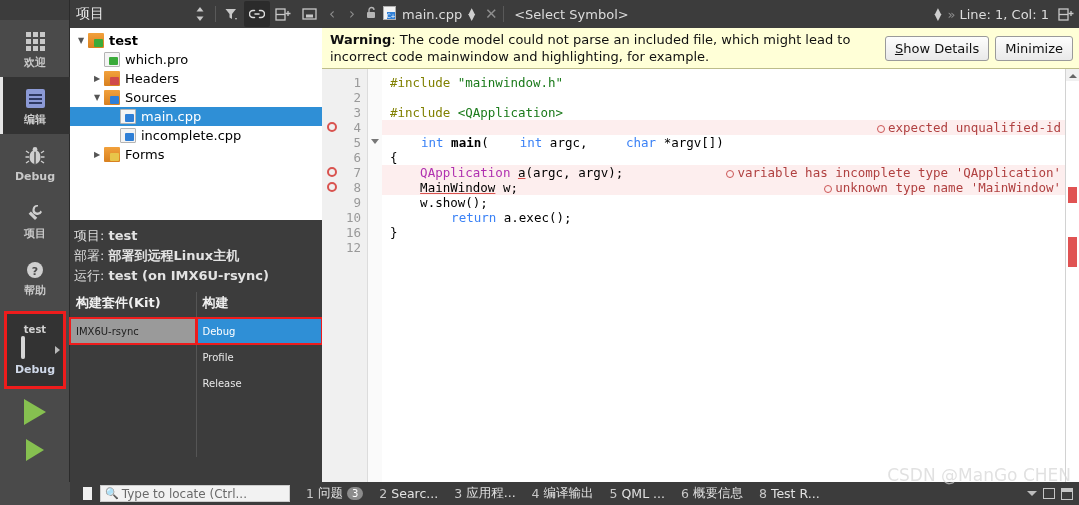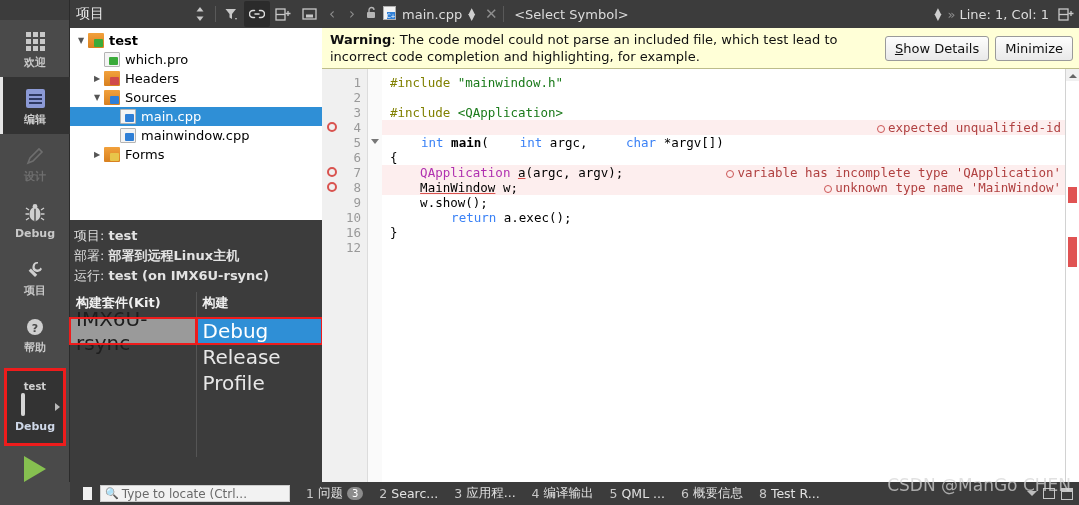--- a/index.html
+++ b/index.html
@@ -91,21 +91,21 @@
   
   #summary { padding: 6px 0 2px 4px; }
   .sline { font-size: 13px; color: #e3e3e3; line-height: 20px; white-space: nowrap; }
   .sline b { font-weight: bold; }
   .sline .k { color: #dedede; }
 
   #kitcols { display: flex; height: 165px; margin-top: 4px; }
   .kcol { flex: 1; border-right: 1px solid #555; }
   .kcol:last-child { border-right: none; }
   .kcol .hdr { font-size: 13px; font-weight: bold; color: #f0f0f0; padding: 2px 0 6px 6px; }
-  .kitem { height: 26px; display: flex; align-items: center; padding-left: 6px; font-size: 20px; color: #e8e8e8; cursor: pointer; position: relative; }
+  .kitem { height: 26px; display: flex; align-items: center; padding-left: 6px; font-size: 10px; color: #e8e8e8; cursor: pointer; position: relative; }
   .kitem.graysel { background: #9a9a9a; color: #1e1e1e; }
   .kitem.bluesel { background: #2f8fd6; color: #fff; }
   .kitem.redbox { outline: 2px solid #ee1c1c; outline-offset: -1px; }
 
   
   #editor { position: absolute; left: 322px; top: 0; right: 0; height: 482px; background: #fff; }
   #edtoolbar { height: 28px; background: #3c3c3c; display: flex; align-items: center; color: #dcdcdc; font-size: 13px; }
   .navarrow { width: 20px; text-align: center; color: #8e8e8e; cursor: pointer; font-size: 15px; }
   #edtoolbar .fname { margin-left: 4px; }
   .spinner { display: inline-flex; flex-direction: column; line-height: 6px; font-size: 9px; color: #cfcfcf; padding: 0 6px; cursor: pointer; }
@@ -163,21 +163,21 @@
   }
   #locator .mag { margin-right: 3px; color: #6a6a6a; font-size: 11px; }
   .outtab { display: flex; align-items: center; gap: 4px; margin-left: 16px; color: #e2e2e2; font-size: 12.5px; cursor: pointer; white-space: nowrap; }
   .outtab .num { color: #c8c8c8; }
   .outtab .badge { background: #8c8c8c; color: #fff; border-radius: 7px; font-size: 10px; padding: 0 5px; line-height: 13px; }
   #bottombar .right { margin-left: auto; display: flex; align-items: center; gap: 6px; padding-right: 6px; }
   .caret-dn { width: 0; height: 0; border-left: 5px solid transparent; border-right: 5px solid transparent; border-top: 5px solid #bdbdbd; cursor: pointer; }
   .minicon { width: 12px; height: 11px; border: 1px solid #c5c5c5; cursor: pointer; }
   .minicon2 { width: 12px; height: 12px; border: 1px solid #c5c5c5; background: linear-gradient(#c5c5c5 0 3px, transparent 3px); cursor: pointer; }
   #watermark {
-    position: absolute; right: 8px; bottom: 10px; color: #d6d6d6; font-size: 17px;
+    position: absolute; right: 8px; bottom: 20px; color: #d6d6d6; font-size: 17px;
     opacity: 0.72; pointer-events: none; white-space: nowrap;
   }
 </style>
 </head>
 <body>
 
 <div id="app">
 
   <div id="modebar">
     <div class="topstrip"></div>
@@ -203,28 +203,20 @@
       <span class="glyph">
         <span class="edit-icon">
             <i></i>
             <i></i>
             <i></i>
           </span>
       </span>
       <span class="lbl">编辑</span>
     </div>
 
-    <div class="mode disabled">
-      <span class="glyph">
-        <svg width="22" height="22" viewBox="0 0 22 22">
-            <path d="M4 18 L6 13 L15 4 L18 7 L9 16 Z" fill="none" stroke="#6e6e6e" stroke-width="1.6"></path>
-          </svg>
-      </span>
-      <span class="lbl">设计</span>
-    </div>
 
     <div class="mode">
       <span class="glyph">
         <svg width="22" height="22" viewBox="0 0 22 22">
           <ellipse cx="11" cy="12" rx="5.5" ry="7" fill="#cfcfcf"></ellipse>
           <rect x="10.2" y="4" width="1.6" height="16" fill="#5d5d5d"></rect>
           <path d="M5 8 L2 6 M5 12 L1.5 12 M5 16 L2 18 M17 8 L20 6 M17 12 L20.5 12 M17 16 L20 18" stroke="#cfcfcf" stroke-width="1.4"></path>
           <circle cx="11" cy="4.5" r="2.4" fill="#cfcfcf"></circle>
         </svg>
       </span>
@@ -330,21 +322,21 @@
           <span class="nm">Sources</span>
         </div>
         <div class="trow sel" style="padding-left: 36px;">
           <span class="arrow"></span>
           <span class="fi file cpp"></span>
           <span class="nm">main.cpp</span>
         </div>
         <div class="trow" style="padding-left: 36px;">
           <span class="arrow"></span>
           <span class="fi file cpp"></span>
-          <span class="nm">mainwindow.cpp</span>
+          <span class="nm">incomplete.cpp</span>
         </div>
         <div class="trow" style="padding-left: 20px;">
           <span class="arrow">▶</span>
           <span class="fi folder ui"></span>
           <span class="nm">Forms</span>
         </div>
       </div>
 
     <div id="summary">
         <div class="sline"><span class="k">项目: </span><b>test</b></div>
@@ -356,22 +348,22 @@
       <div class="kcol">
         <div class="hdr">构建套件(Kit)</div>
         <div id="kitlist">
             <div class="kitem graysel redbox">IMX6U-rsync</div>
           </div>
       </div>
       <div class="kcol">
         <div class="hdr">构建</div>
         <div id="buildlist">
             <div class="kitem bluesel redbox">Debug</div>
+            <div class="kitem">Profile</div>
             <div class="kitem">Release</div>
-            <div class="kitem">Profile</div>
           </div>
       </div>
     </div>
   </div>
 
   <div id="editor">
 
     <div id="edtoolbar">
       <span class="navarrow">‹</span>
       <span class="navarrow">›</span>
@@ -401,21 +393,21 @@
         <svg width="16" height="13" viewBox="0 0 16 13">
           <rect x="1" y="1" width="9" height="11" fill="none" stroke="#c8c8c8" stroke-width="1.3"></rect>
           <line x1="1" y1="6.5" x2="10" y2="6.5" stroke="#c8c8c8" stroke-width="1.3"></line>
           <path d="M13 3 v5 M10.5 5.5 h5" stroke="#c8c8c8" stroke-width="1.3"></path>
         </svg>
       </span>
     </div>
 
     <div id="warnbar">
       <span class="msg">
-        <b>Warning</b><span>: The code model could not parse an included file, which test lead to incorrect code completion and highlighting, for example.</span>
+        <b>Warning</b><span>: The code model could not parse an included file, which might lead to incorrect code mainwindow and highlighting, for example.</span>
       </span>
       <button class="wbtn">
         <u>S</u><span>how Details</span>
       </button>
       <button class="wbtn">Minimize</button>
     </div>
 
     <div id="codearea">
       <div id="gutter" style="padding-top: 6px;">
           <div class="cl">1</div>

